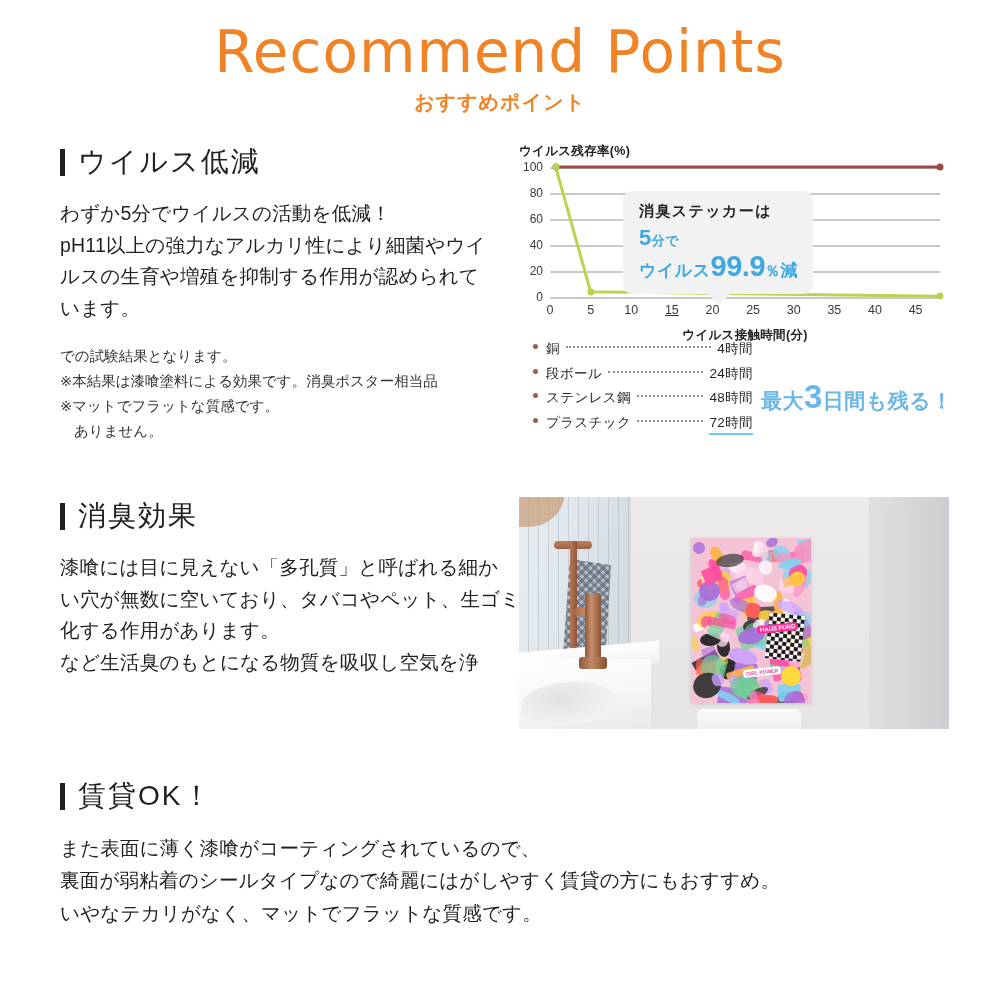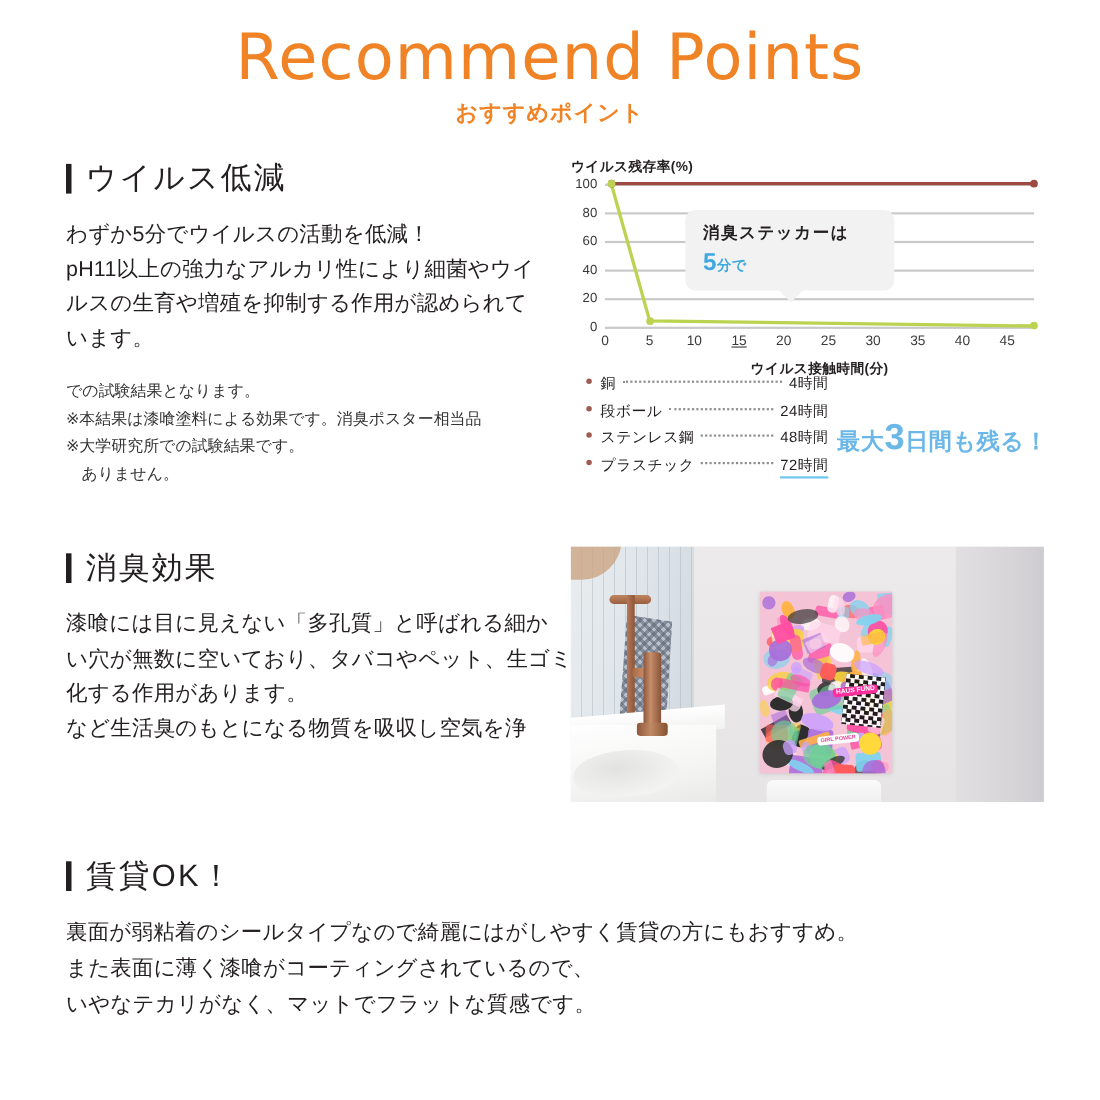--- a/index.html
+++ b/index.html
@@ -239,21 +239,21 @@
     <div class="body-copy">
       <div>わずか5分でウイルスの活動を低減！</div>
       <div>pH11以上の強力なアルカリ性により細菌やウイ</div>
       <div>ルスの生育や増殖を抑制する作用が認められて</div>
       <div>います。</div>
     </div>
 
     <div class="notes">
       <div>での試験結果となります。</div>
       <div>※本結果は漆喰塗料による効果です。消臭ポスター相当品</div>
-      <div>※大学研究所での試験結果です。</div>
+      <div>※マットでフラットな質感です。</div>
       <div class="indent">ありません。</div>
     </div>
   </div>
 
   <div class="col-right">
     <div class="chart-wrap">
       <div class="chart-ylabel">ウイルス残存率(%)</div>
 
       <div class="chart-box">
         <div class="plot" id="plot">
@@ -295,20 +295,23 @@
             <div class="dot" style="left: 5.6875px; top: 0px; background: rgb(188, 211, 82);"></div>
             <div class="dot" style="left: 390px; top: 129.35px; background: rgb(188, 211, 82);"></div>
             <div class="dot" style="left: 40.625px; top: 124.8px; background: rgb(188, 211, 82);"></div>
           </div>
         <div class="chart-xlabel">ウイルス接触時間(分)</div>
 
         <div class="callout">
           <div class="callout-l1">消臭ステッカーは</div>
           <div class="callout-l2">
             <span class="big">5</span><span class="sm">分</span><span class="sm">で</span>
+          </div>
+          <div class="callout-l3">
+            <span class="kana">ウイルス</span><span class="num">99.9</span><span class="pct">％</span><span class="gen">減</span>
           </div>
         </div>
       </div>
 
       <div class="legend-row">
         <div class="legend" id="legend">
             <div class="legend-item">
               <span class="legend-bullet" style="background: rgb(158, 91, 81);"></span>
               <span class="legend-name">銅</span>
               <span class="legend-leader"></span>
@@ -505,18 +508,18 @@
   </div>
 </div>
 
 <div class="section sec3">
   <div style="position:absolute;left:60px;width:880px;">
     <div class="sec-head">
       <span class="head-bar"></span>
       <span>賃貸OK！</span>
     </div>
     <div class="sec3-copy">
+      <div>また表面に薄く漆喰がコーティングされているので、</div>
       <div>裏面が弱粘着のシールタイプなので綺麗にはがしやすく賃貸の方にもおすすめ。</div>
-      <div>また表面に薄く漆喰がコーティングされているので、</div>
       <div>いやなテカリがなく、マットでフラットな質感です。</div>
     </div>
   </div>
 </div>
 
 </body></html>

